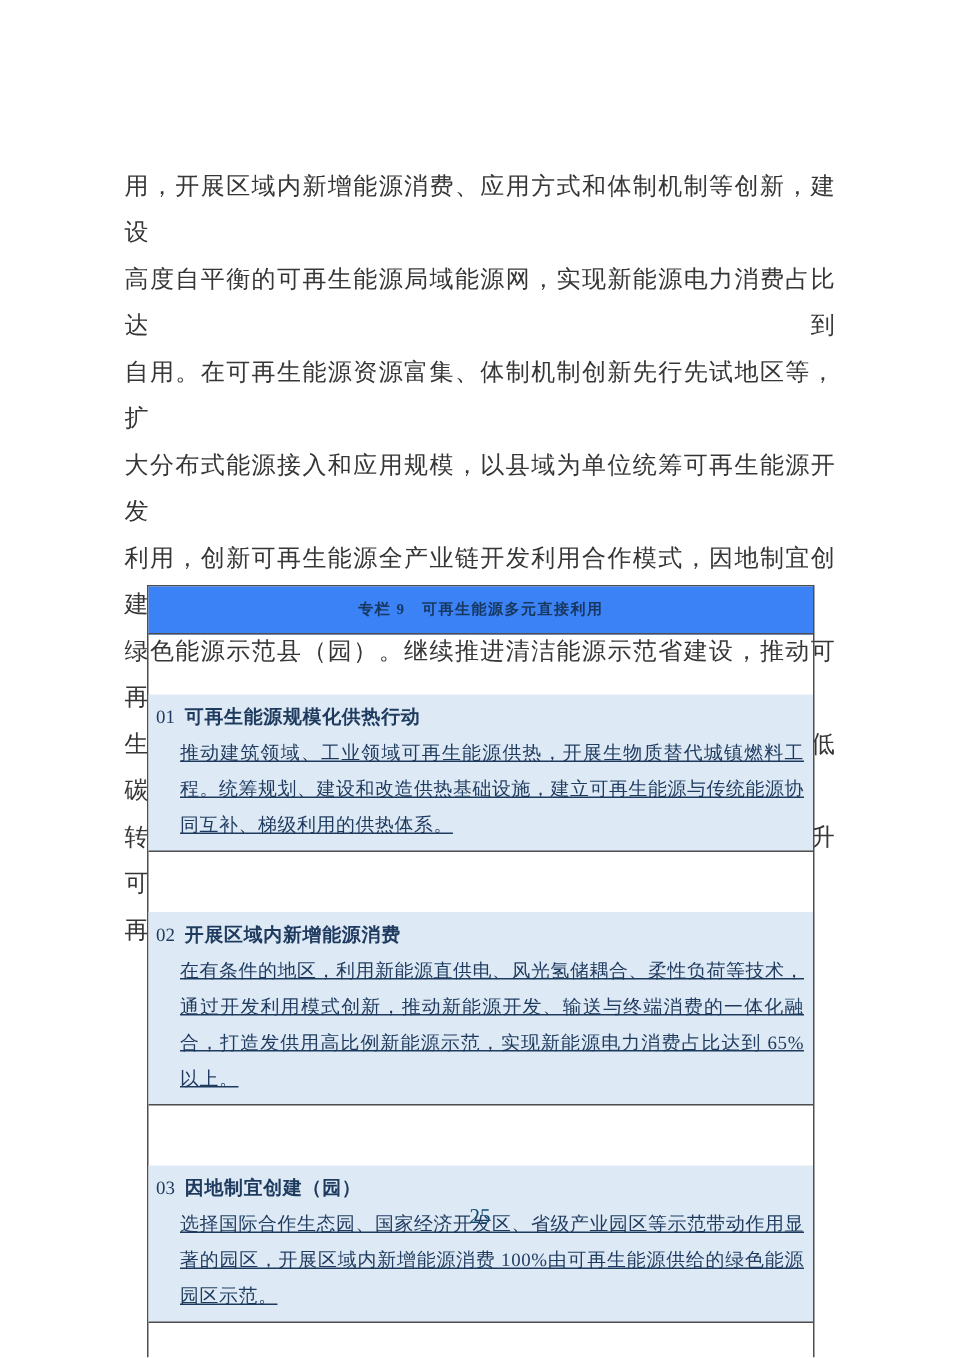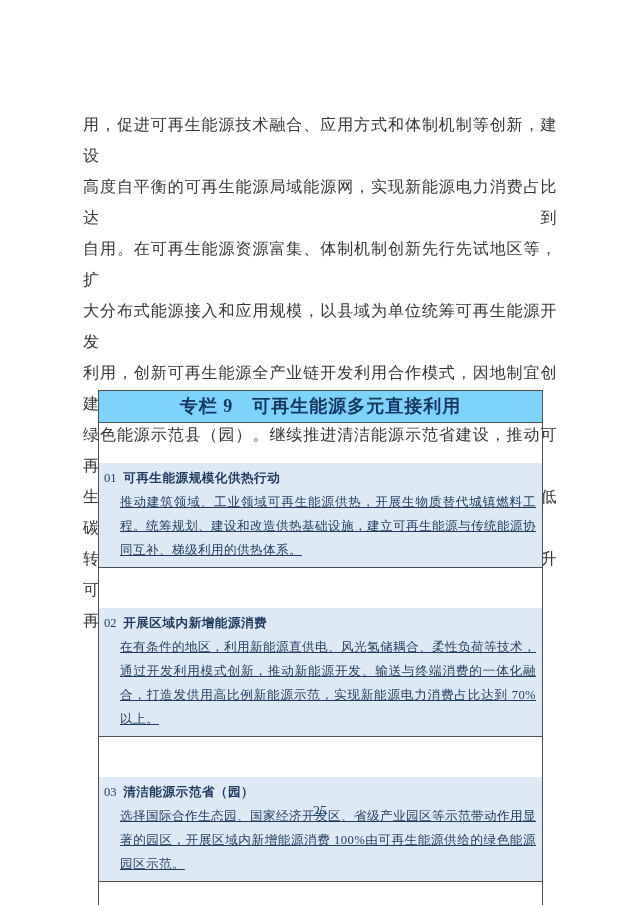--- a/index.html
+++ b/index.html
@@ -38,25 +38,25 @@
     position: absolute;
     left: 98px;
     top: 390px;
     width: 445px;
     box-sizing: border-box;
     border: 1px solid #4e4e4e;
   }
   .box-header {
     height: 31px;
     line-height: 31px;
-    background: #7dd3fc;
+    background: #3b82f6;
     border-bottom: 1px solid #4e4e4e;
     color: #17375e;
     font-weight: bold;
-    font-size: 18px;
+    font-size: 10px;
     text-align: center;
     letter-spacing: 1px;
   }
   .box-item {
     background: #dde9f4;
     border-bottom: 1px solid #4e4e4e;
     padding: 3px 6px 5px 5px;
     color: #1e3a5f;
     font-size: 12.6px;
     line-height: 24px;
@@ -84,21 +84,21 @@
     font-size: 14px;
     color: #0c4a6e;
   }
 </style>
 </head>
 <body>
 
 <div class="page">
 
   <div class="body-text">
-    <div class="pline">用，促进可再生能源技术融合、应用方式和体制机制等创新，建设</div>
+    <div class="pline">用，开展区域内新增能源消费、应用方式和体制机制等创新，建设</div>
     <div class="pline">高度自平衡的可再生能源局域能源网，实现新能源电力消费占比达到</div>
     <div class="pline">自用。在可再生能源资源富集、体制机制创新先行先试地区等，扩</div>
     <div class="pline">大分布式能源接入和应用规模，以县域为单位统筹可再生能源开发</div>
     <div class="pline">利用，创新可再生能源全产业链开发利用合作模式，因地制宜创建</div>
     <div class="pline">绿色能源示范县（园）。继续推进清洁能源示范省建设，推动可再</div>
     <div class="pline">生能源资源丰富地区率先实现碳达峰，并在支撑全国能源清洁低碳</div>
     <div class="pline">转型中发挥更大作用，推动中东部能源消费集中的地区显著提升可</div>
     <div class="pline pline-last">再生能源消费比重。</div>
   </div>
 
@@ -111,27 +111,27 @@
         <span class="item-title">可再生能源规模化供热行动</span>
       </div>
       <div class="item-body">推动建筑领域、工业领域可再生能源供热，开展生物质替代城镇燃料工程。统筹规划、建设和改造供热基础设施，建立可再生能源与传统能源协同互补、梯级利用的供热体系。</div>
     </div>
 
     <div class="box-item">
       <div class="item-head">
         <span class="item-num">02</span>
         <span class="item-title">开展区域内新增能源消费</span>
       </div>
-      <div class="item-body">在有条件的地区，利用新能源直供电、风光氢储耦合、柔性负荷等技术，通过开发利用模式创新，推动新能源开发、输送与终端消费的一体化融合，打造发供用高比例新能源示范，实现新能源电力消费占比达到 70%以上。</div>
+      <div class="item-body">在有条件的地区，利用新能源直供电、风光氢储耦合、柔性负荷等技术，通过开发利用模式创新，推动新能源开发、输送与终端消费的一体化融合，打造发供用高比例新能源示范，实现新能源电力消费占比达到 65%以上。</div>
     </div>
 
     <div class="box-item">
       <div class="item-head">
         <span class="item-num">03</span>
-        <span class="item-title">清洁能源示范省（园）</span>
+        <span class="item-title">因地制宜创建（园）</span>
       </div>
       <div class="item-body">选择国际合作生态园、国家经济开发区、省级产业园区等示范带动作用显著的园区，开展区域内新增能源消费 100%由可再生能源供给的绿色能源园区示范。</div>
     </div>
 
     <div class="box-item">
       <div class="item-head">
         <span class="item-num">07</span>
         <span class="item-title">清洁能源示范省</span>
       </div>
     </div>

